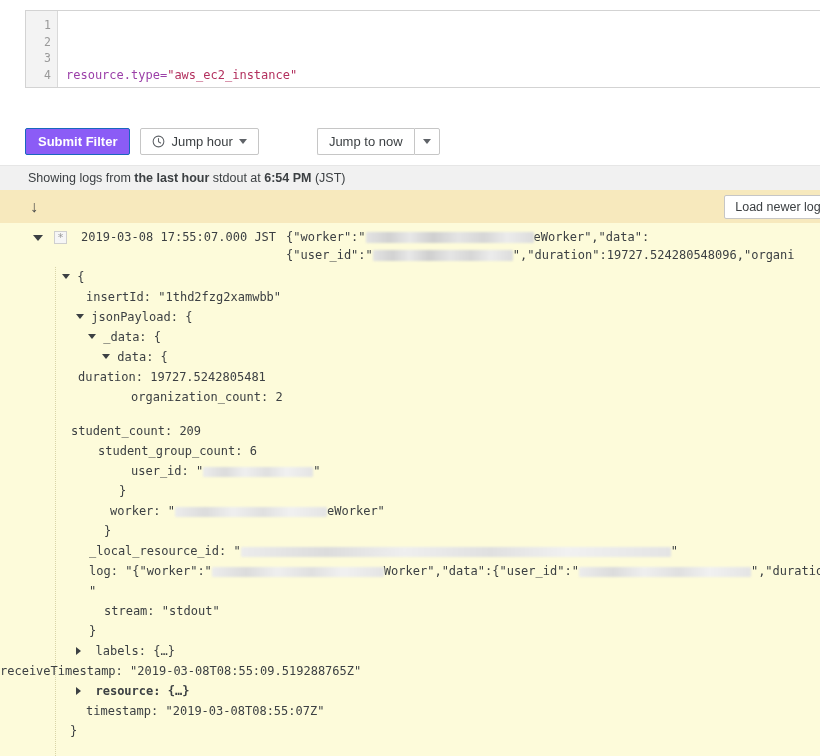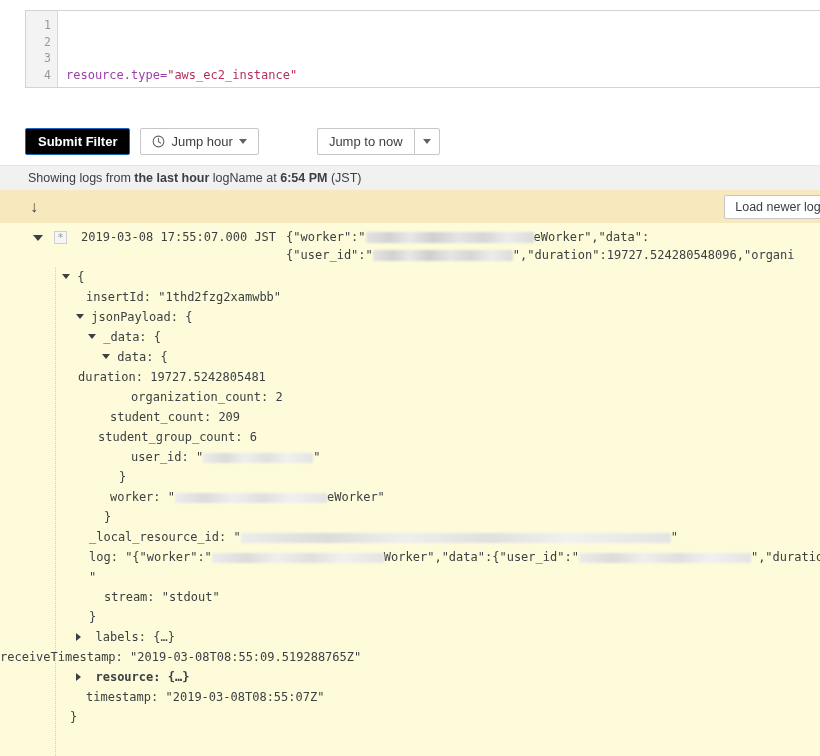--- a/index.html
+++ b/index.html
@@ -66,21 +66,21 @@
     background: linear-gradient(90deg,#ececec 0%,#dcdcdc 20%,#efefef 38%,#e0e0e0 58%,#f1f1f1 76%,#e4e4e4 100%);
     filter: blur(1.1px);
   }
 
   
   .toolbar {
     position: absolute; left: 25px; top: 128px;
     display: flex; align-items: center; gap: 10px;
   }
   .btn-primary {
-    background: #000000;
+    background: #8b5cf6;
     color: #ffffff;
     border: 1px solid #1967be;
     border-radius: 2px;
     font-size: 13px;
     font-weight: bold;
     padding: 6px 12px 7px 12px;
     height: 27px;
     line-height: 13px;
     cursor: pointer;
     font-family: "Liberation Sans", sans-serif;
@@ -274,21 +274,21 @@
       <div class="btn-sec left">
         <span>Jump to now</span>
       </div>
       <div class="btn-sec right-caret">
         <span class="caret"></span>
       </div>
     </div>
   </div>
 
   <div class="showing-bar">
-    <div class="showing-text"><span>Showing logs from </span><b>the last hour</b><span> logName at </span><b>6:54 PM</b><span> (JST)</span></div>
+    <div class="showing-text"><span>Showing logs from </span><b>the last hour</b><span> stdout at </span><b>6:54 PM</b><span> (JST)</span></div>
   </div>
 
   <div class="load-bar">
     <span class="down-arrow">↓</span>
     <button class="load-btn">Load newer logs</button>
   </div>
 
   <div class="entry-summary">
     <span class="tri-toggle"></span>
     <span class="severity-box">*</span>
@@ -306,21 +306,21 @@
     <div class="trow" style="padding-left:76px;"><span class="tri"></span><span> </span><span class="k">jsonPayload</span><span>: </span><span class="v">{</span></div>
 
     <div class="trow" style="padding-left:88px;"><span class="tri"></span><span> </span><span class="k">_data</span><span>: </span><span class="v">{</span></div>
 
     <div class="trow" style="padding-left:102px;"><span class="tri"></span><span> </span><span class="k">data</span><span>: </span><span class="v">{</span></div>
 
     <div class="trow" style="padding-left:78px;"><span class="k">duration</span><span>: </span><span class="v">19727.5242805481</span></div>
 
     <div class="trow" style="padding-left:131px;"><span class="k">organization_count</span><span>: </span><span class="v">2</span></div>
 
-    <div class="trow" style="padding-left:110px;"><span class="k">student_count</span><span>: </span><span class="v">209</span></div>
+    <div class="trow" style="padding-left:71px;margin-top:14px;"><span class="k">student_count</span><span>: </span><span class="v">209</span></div>
 
     <div class="trow" style="padding-left:98px;"><span class="k">student_group_count</span><span>: </span><span class="v">6</span></div>
 
     <div class="trow" style="padding-left:131px;"><span class="k">user_id</span><span>: </span><span class="v">"</span><span class="redact gray-l" style="width:110px;height:10px;"></span><span class="v">"</span></div>
 
     <div class="trow" style="padding-left:119px;"><span class="v">}</span></div>
 
     <div class="trow" style="padding-left:110px;"><span class="k">worker</span><span>: </span><span class="v">"</span><span class="redact gray-l" style="width:152px;height:10px;"></span><span class="v">eWorker"</span></div>
 
     <div class="trow" style="padding-left:104px;"><span class="v">}</span></div>

